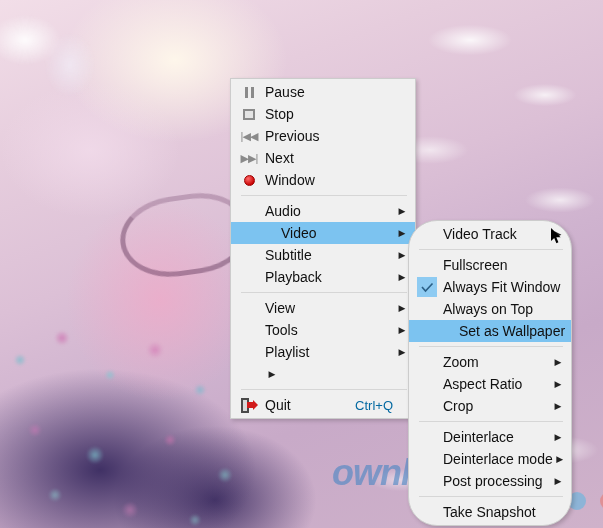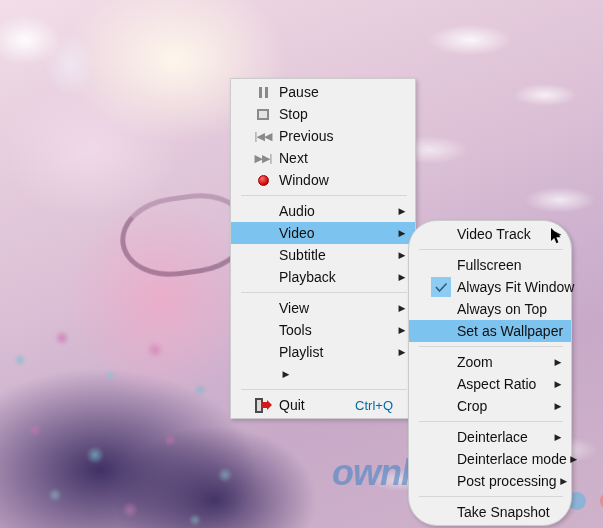--- a/index.html
+++ b/index.html
@@ -153,26 +153,27 @@
     user-select: none;
   }
   #menu-main  { left: 230px; top: 78px;  width: 184px; }
   #menu-video { left: 408px; top: 220px; width: 162px; border-radius: 29px; }
 
   .menu-item {
     position: relative;
     display: flex;
     align-items: center;
     height: 22px;
-    padding: 0 6px 0 16px;
+    padding: 0 6px 0 2px;
     cursor: default;
     white-space: nowrap;
   }
   .menu-item.highlight {
     background: #7cc3f0;
+    gap: 16px;
   }
   .menu-item .ico {
     width: 32px;
     min-width: 32px;
     display: flex;
     align-items: center;
     justify-content: center;
     height: 22px;
   }
   .menu-item .label {

